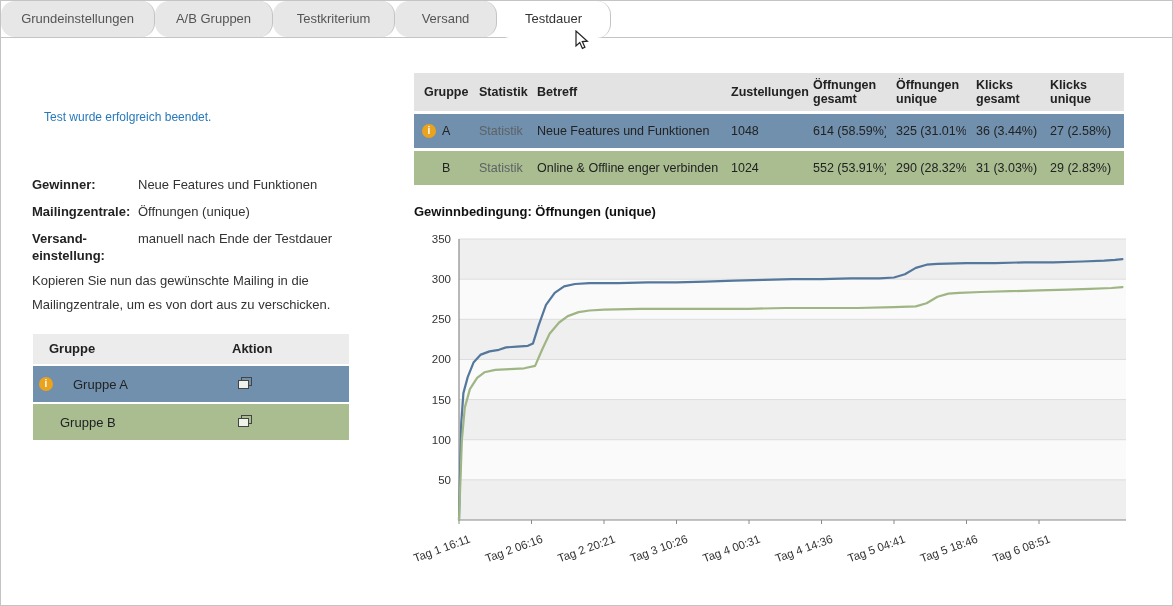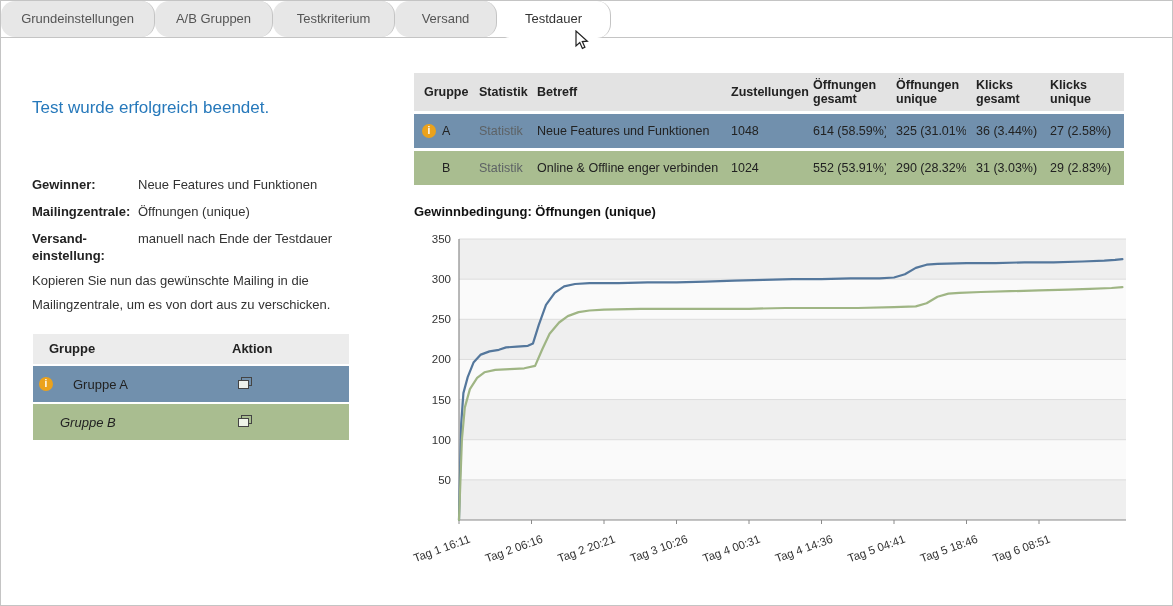--- a/index.html
+++ b/index.html
@@ -8,35 +8,35 @@
   
   .tabbar{position:absolute;top:0;left:0;right:0;height:36px;border-bottom:1px solid #c4c4c4;display:flex;background:#fff;}
   .tab{height:36px;line-height:36px;text-align:center;font-size:13px;color:#555;background:#e7e7e7;
        border-right:1px solid #c4c4c4;cursor:pointer;box-sizing:border-box;border-radius:14px;}
   .tab.active{background:#fff;height:37px;color:#333;position:relative;z-index:2;}
   .t0{width:154px}.t1{width:118px}.t2{width:122px}.t3{width:102px}.t4{width:114px}
 
   .cursor{position:absolute;left:573px;top:29px;z-index:5;}
 
   
-  .status{position:absolute;left:31px;top:97px;font-size:17px;font-weight:400;color:#2779bb;margin:0;}
+  .status{position:absolute;left:31px;top:97px;font-size:12px;font-weight:400;color:#2779bb;margin:12px;}
   .fields{position:absolute;left:31px;top:175px;width:330px;display:grid;grid-template-columns:106px 1fr;row-gap:10px;font-size:13px;}
   .flabel{font-weight:bold;color:#222;white-space:pre-line;line-height:17px;}
   .fvalue{color:#333;line-height:17px;}
   .instruction{position:absolute;left:31px;top:268px;width:322px;font-size:13px;color:#333;line-height:24px;margin:0;}
 
   .group-table{position:absolute;left:32px;top:333px;width:316px;font-size:13px;}
   .gt-header{position:relative;height:30px;background:#ececec;border-bottom:2px solid #fff;font-weight:bold;color:#222;}
   .gt-header .h1{position:absolute;left:16px;top:7px;}
   .gt-header .h2{position:absolute;left:199px;top:7px;}
   .gt-row{position:relative;height:36px;border-bottom:2px solid #fff;display:flex;align-items:center;color:#222;}
   .gt-row.blue{background:#7190ad;}
   .gt-row.green{background:#a9bd90;}
   .gt-row .glabel{margin-left:20px;}
-  .gt-row.green .glabel{margin-left:27px;font-style:italic;}
+  .gt-row.green .glabel{margin-left:27px;}
   .copy-btn{position:absolute;left:205px;top:11px;cursor:pointer;background:none;border:none;padding:0;}
 
   .winner-icon{display:inline-block;width:14px;height:14px;border-radius:50%;background:#eba21c;color:#fff;
                font-size:10px;font-weight:bold;text-align:center;line-height:14px;margin-left:6px;flex:none;}
 
   
   .results-table{position:absolute;left:413px;top:72px;width:710px;font-size:12.5px;}
   .rt-row{display:grid;grid-template-columns:55px 58px 194px 82px 83px 80px 74px 84px;align-items:center;}
   .rt-header{background:#e3e3e3;min-height:38px;font-weight:bold;color:#222;}
   .rt-header .cell{white-space:pre-line;line-height:14px;padding:5px 4px 5px 10px;}

